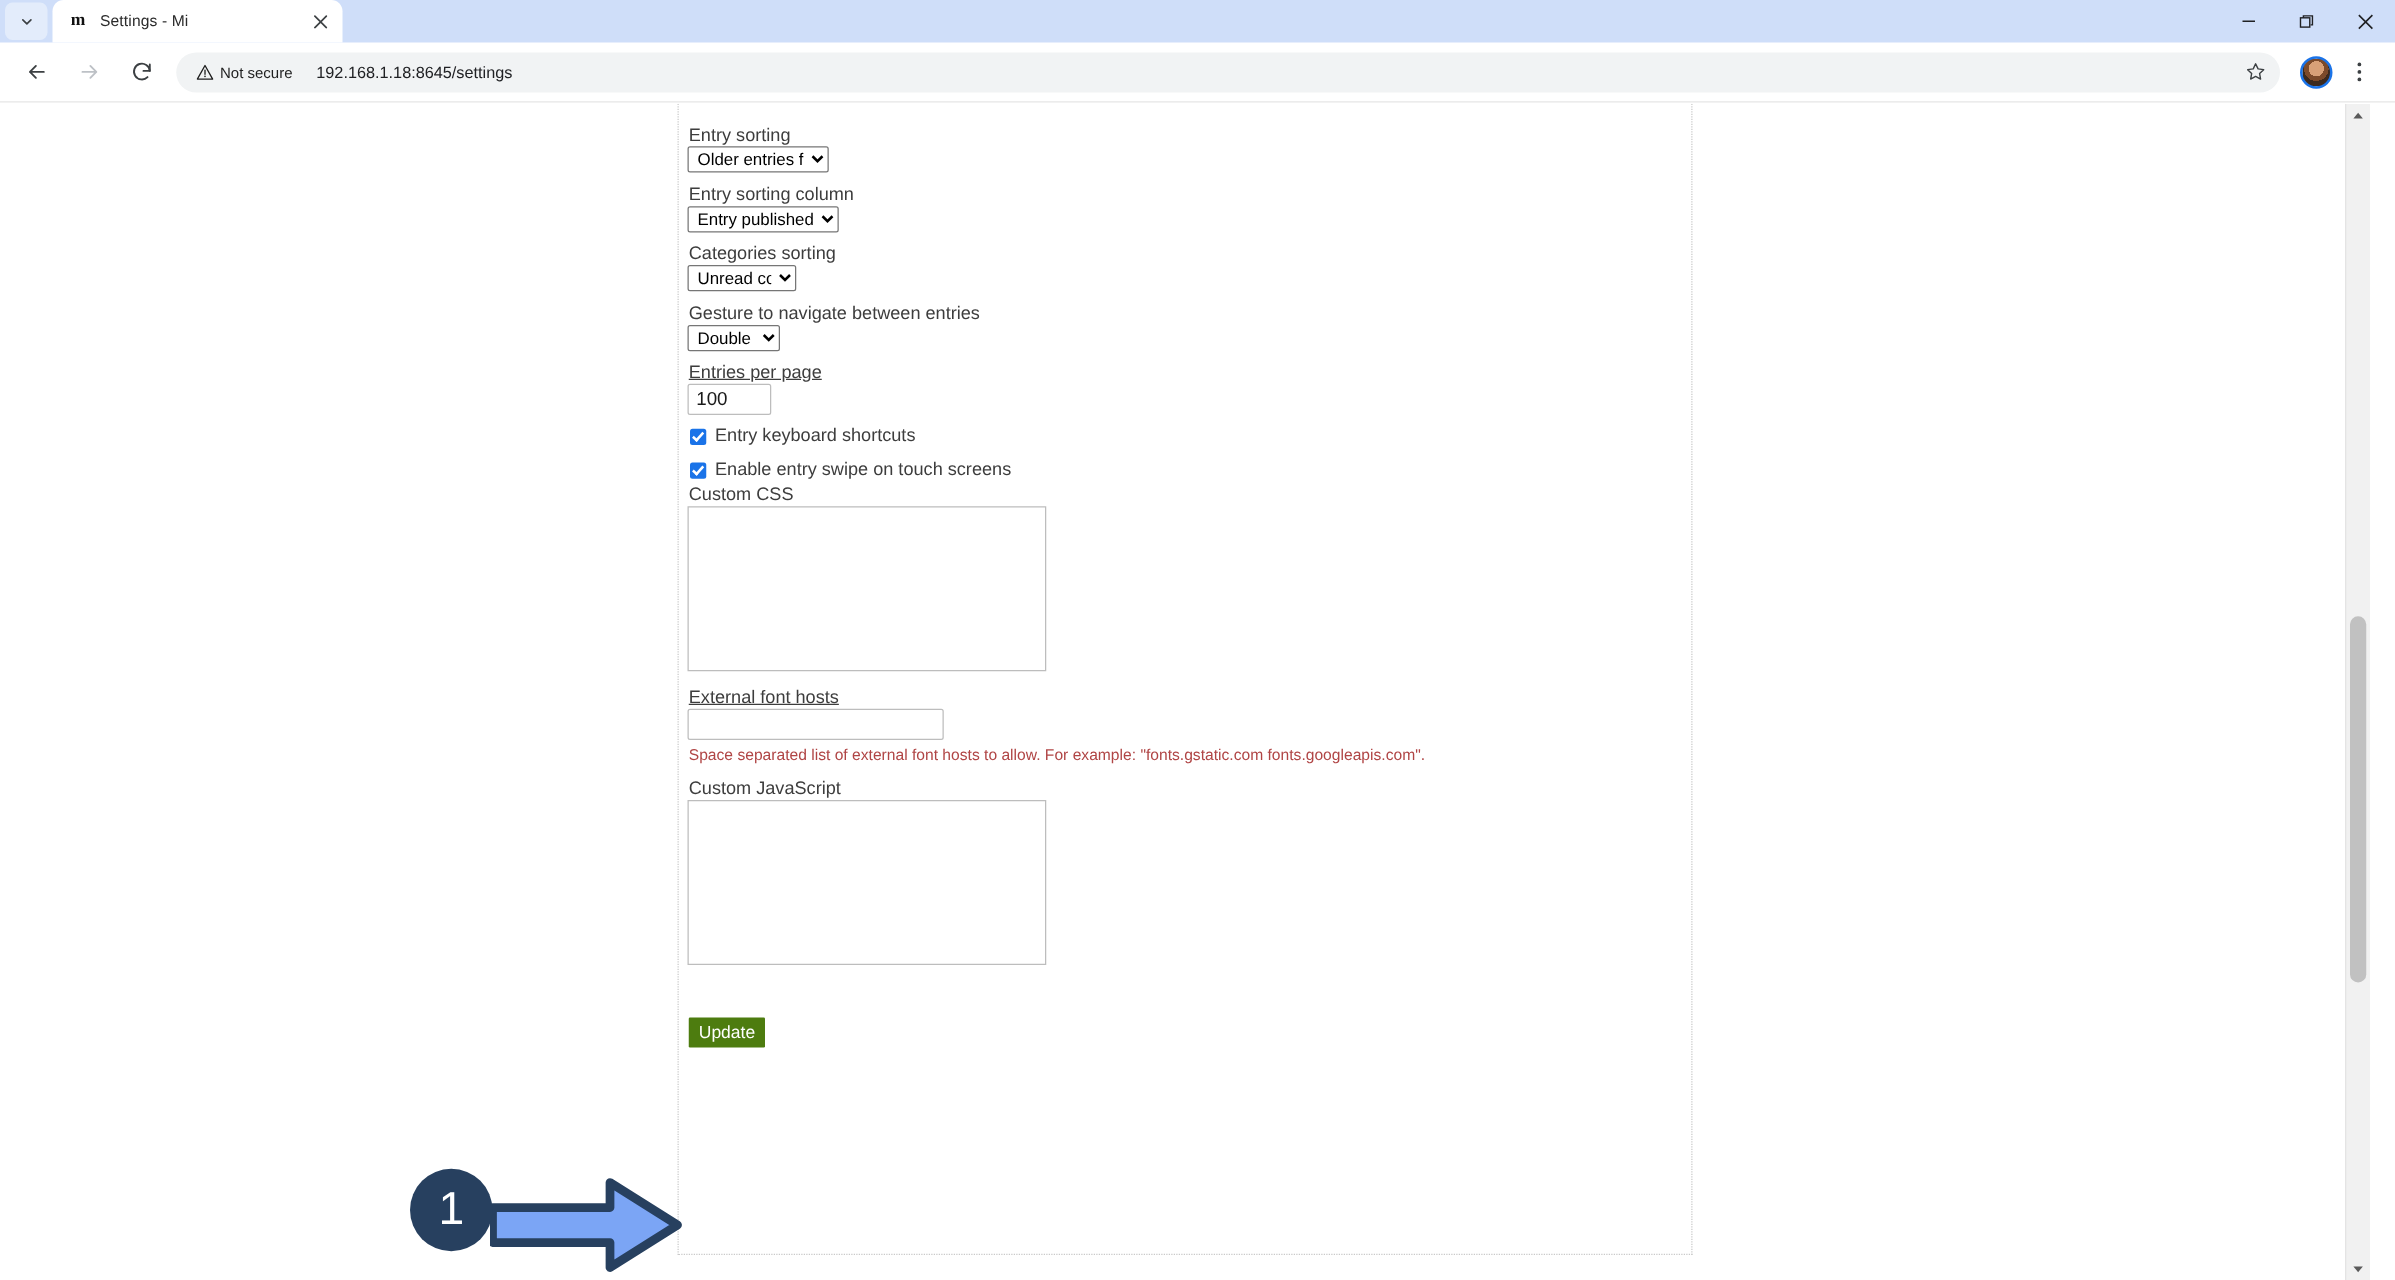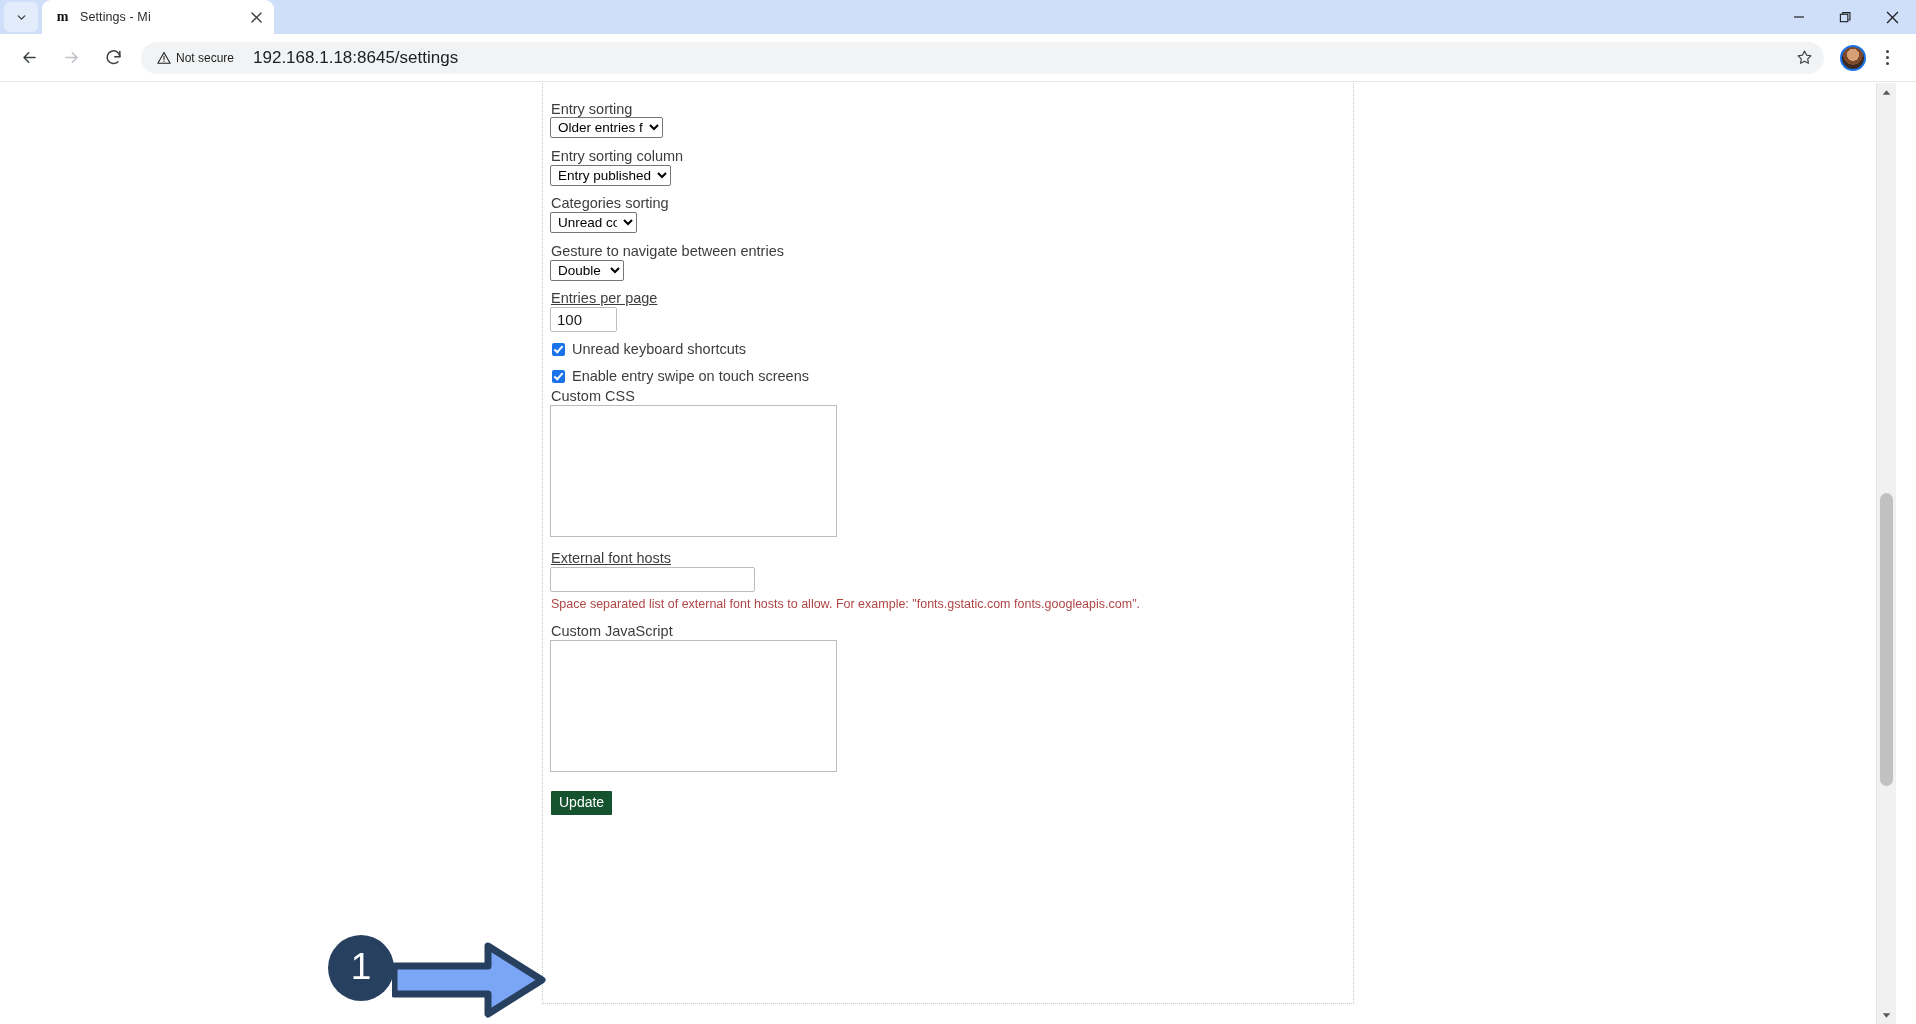--- a/index.html
+++ b/index.html
@@ -109,21 +109,21 @@
     gap: 5px;
     padding: 4px 9px 4px 6px;
     border-radius: 14px;
     font-size: 12px;
     color: #1f1f1f;
     font-weight: 500;
     white-space: nowrap;
   }
   #url-text {
     margin-left: 10px;
-    font-size: 17px;
+    font-size: 13px;
     color: #202124;
     white-space: nowrap;
   }
   #star-btn {
     position: absolute;
     right: 6px; top: 2px;
     width: 28px; height: 28px;
     display: flex; align-items: center; justify-content: center;
     border-radius: 50%;
   }
@@ -244,26 +244,27 @@
   .hint {
     font-size: 12.5px;
     color: #b04545;
     line-height: 1;
   }
 
   #update-btn {
     font-family: "Liberation Sans", sans-serif;
     font-size: 14px;
     color: #ffffff;
-    background: #14532d;
+    background: #4d7c0f;
     border: none;
     border-radius: 1px;
     padding: 4px 8px 5px 8px;
     cursor: pointer;
     line-height: 1.1;
+    margin-top: 23px;
   }
 
   
   #scrollbar {
     position: absolute;
     right: 0; top: 0;
     width: 20px; height: 941px;
     background: #f1f1f1;
     border-left: 1px solid #e4e4e4;
   }
@@ -415,21 +416,21 @@
         <div class="field-label" style="position:absolute; left:8px; top:161px;">Gesture to navigate between entries</div>
         <select style="position:absolute; left:7px; top:177px; width:74px;">
           <option>Double tap</option>
         </select>
 
         <div class="field-label" style="position:absolute; left:8px; top:208px;text-decoration:underline;">Entries per page</div>
         <input type="text" style="position: absolute; left: 7px; top: 224px; width: 67px;" value="100">
 
         <div class="cb-row" style="position:absolute; left:9px; top:258px;">
           <span class="cb"></span>
-          <span class="cb-label">Unread keyboard shortcuts</span>
+          <span class="cb-label">Entry keyboard shortcuts</span>
         </div>
 
         <div class="cb-row" style="position:absolute; left:9px; top:285px;">
           <span class="cb"></span>
           <span class="cb-label">Enable entry swipe on touch screens</span>
         </div>
 
         <div class="field-label" style="position:absolute; left:8px; top:306px;">Custom CSS</div>
         <textarea style="position: absolute; left: 7px; top: 322px; width: 287px; height: 132px;"></textarea>
 

